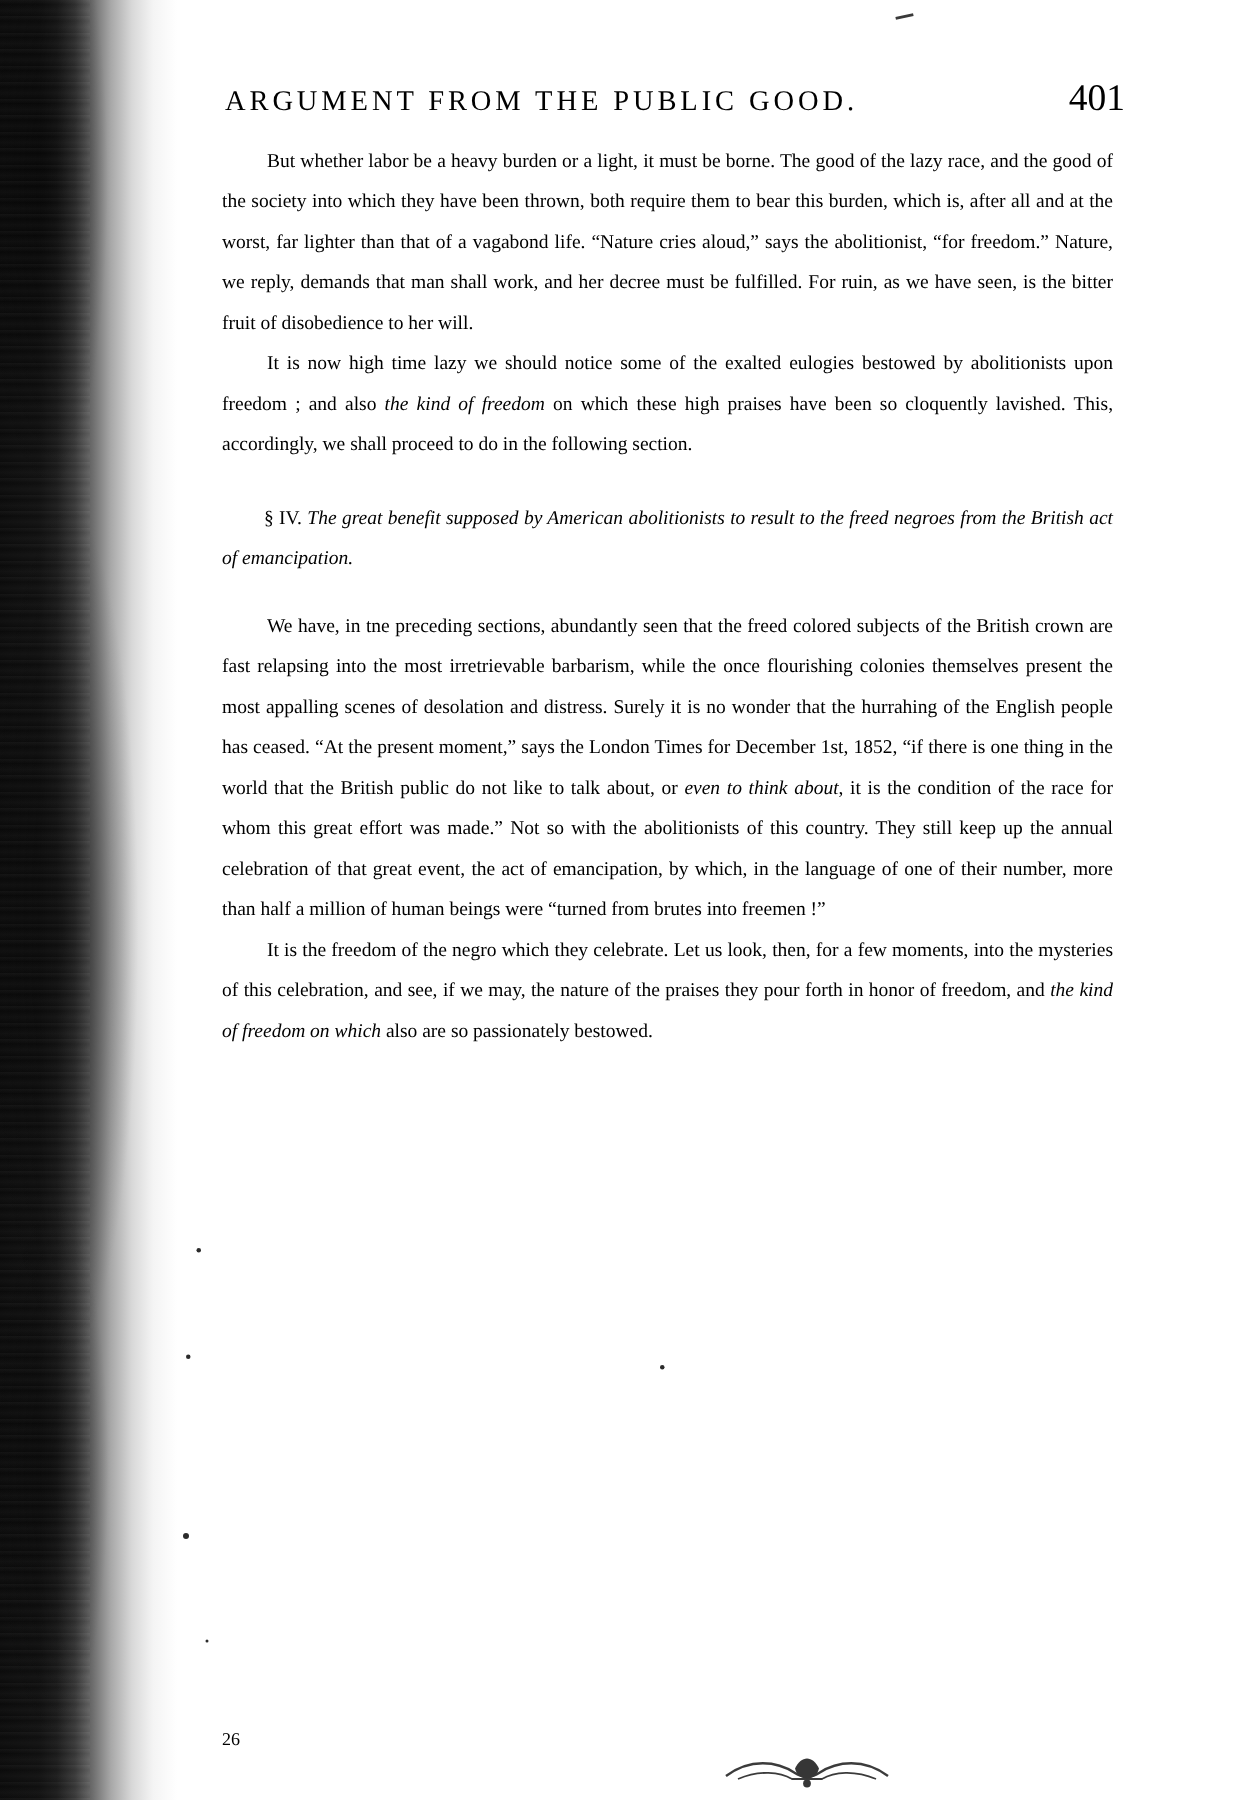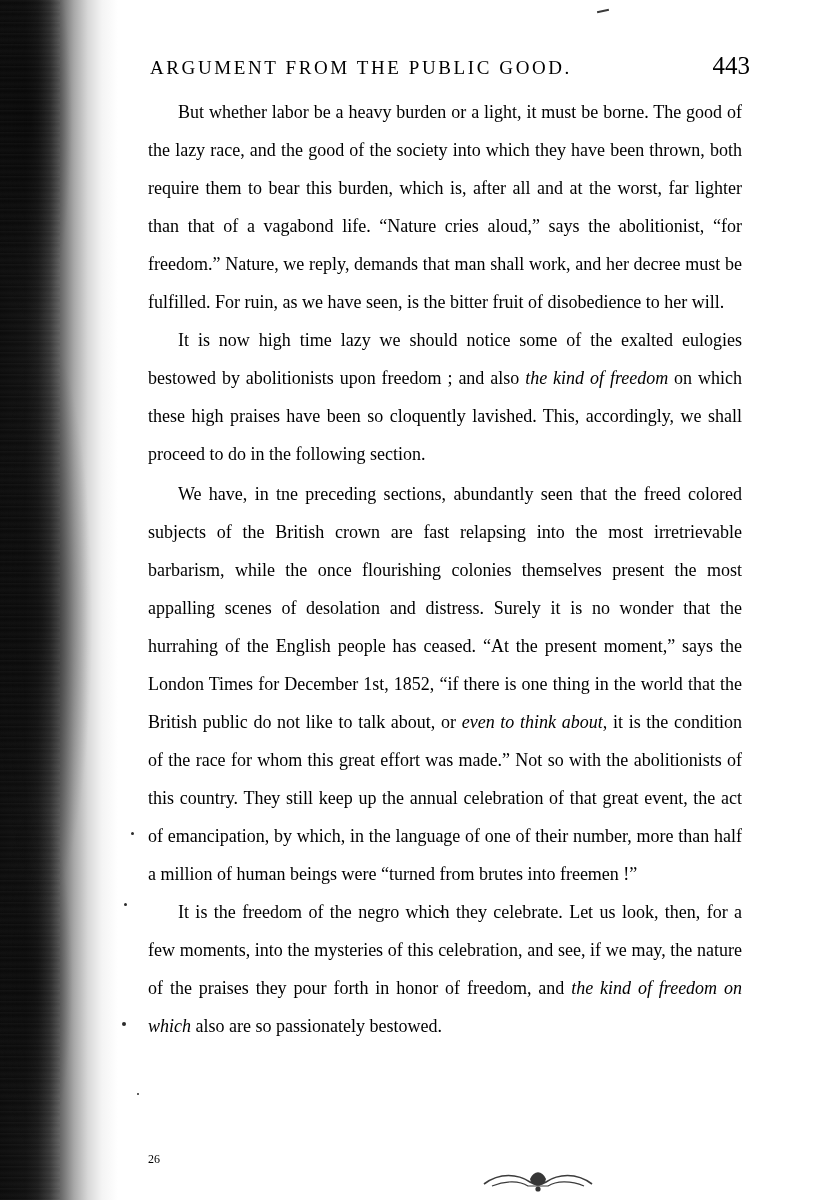--- a/index.html
+++ b/index.html
@@ -88,22 +88,22 @@
     font-weight: normal;
     letter-spacing: 0px;
     margin-left: 16px;
   }
 
   .body {
     position: absolute;
     top: 93px;
     left: 148px;
     width: 594px;
-    font-size: 18px;
-    line-height: 38px;
+    font-size: 13px;
+    line-height: 27px;
     text-align: justify;
   }
 
   p {
     margin: 0;
     text-indent: 30px;
   }
   p.section-head {
     margin-top: 22px;
     margin-bottom: 18px;
@@ -157,29 +157,30 @@
 
   <div class="speck" style="left:131px;top:832px;width:3px;height:3px;"></div>
   <div class="speck" style="left:124px;top:903px;width:3px;height:3px;"></div>
   <div class="speck" style="left:122px;top:1022px;width:4px;height:4px;"></div>
   <div class="speck" style="left:137px;top:1093px;width:2px;height:2px;"></div>
   <div class="speck" style="left:440px;top:910px;width:3px;height:3px;"></div>
   <div class="top-tick"></div>
 
   <div class="running-head">
     <span class="title">ARGUMENT FROM THE PUBLIC GOOD.</span>
-    <span class="folio">443</span>
+    <span class="folio">401</span>
   </div>
 
   <div class="body">
 
     <p>But whether labor be a heavy burden or a light, it must be borne. The good of the lazy race, and the good of the society into which they have been thrown, both require them to bear this burden, which is, after all and at the worst, far lighter than that of a vagabond life. “Nature cries aloud,” says the abolitionist, “for freedom.” Nature, we reply, demands that man shall work, and her decree must be fulfilled. For ruin, as we have seen, is the bitter fruit of disobedience to her will.</p>
 
     <p><span>It is now high time lazy we should notice some of the exalted eulogies bestowed by abolitionists upon freedom ; and also </span><i>the kind of freedom</i><span> on which these high praises have been so cloquently lavished. This, accordingly, we shall proceed to do in the following section.</span></p>
 
+    <p class="section-head"><span class="sec-mark">§ IV.</span><span> The great benefit supposed by American abolitionists to result to the freed negroes from the British act of emancipation.</span></p>
 
     <p class="gap-above"><span>We have, in tne preceding sections, abundantly seen that the freed colored subjects of the British crown are fast relapsing into the most irretrievable barbarism, while the once flourishing colonies themselves present the most appalling scenes of desolation and distress. Surely it is no wonder that the hurrahing of the English people has ceased. “At the present moment,” says the London Times for December 1st, 1852, “if there is one thing in the world that the British public do not like to talk about, or </span><i>even to think about</i><span>, it is the condition of the race for whom this great effort was made.” Not so with the abolitionists of this country. They still keep up the annual celebration of that great event, the act of emancipation, by which, in the language of one of their number, more than half a million of human beings were “turned from brutes into freemen !”</span></p>
 
     <p><span>It is the freedom of the negro which they celebrate. Let us look, then, for a few moments, into the mysteries of this celebration, and see, if we may, the nature of the praises they pour forth in honor of freedom, and </span><i>the kind of freedom on which</i><span> also are so passionately bestowed.</span></p>
 
 
   </div>
 
   <div class="signature">26</div>
 

